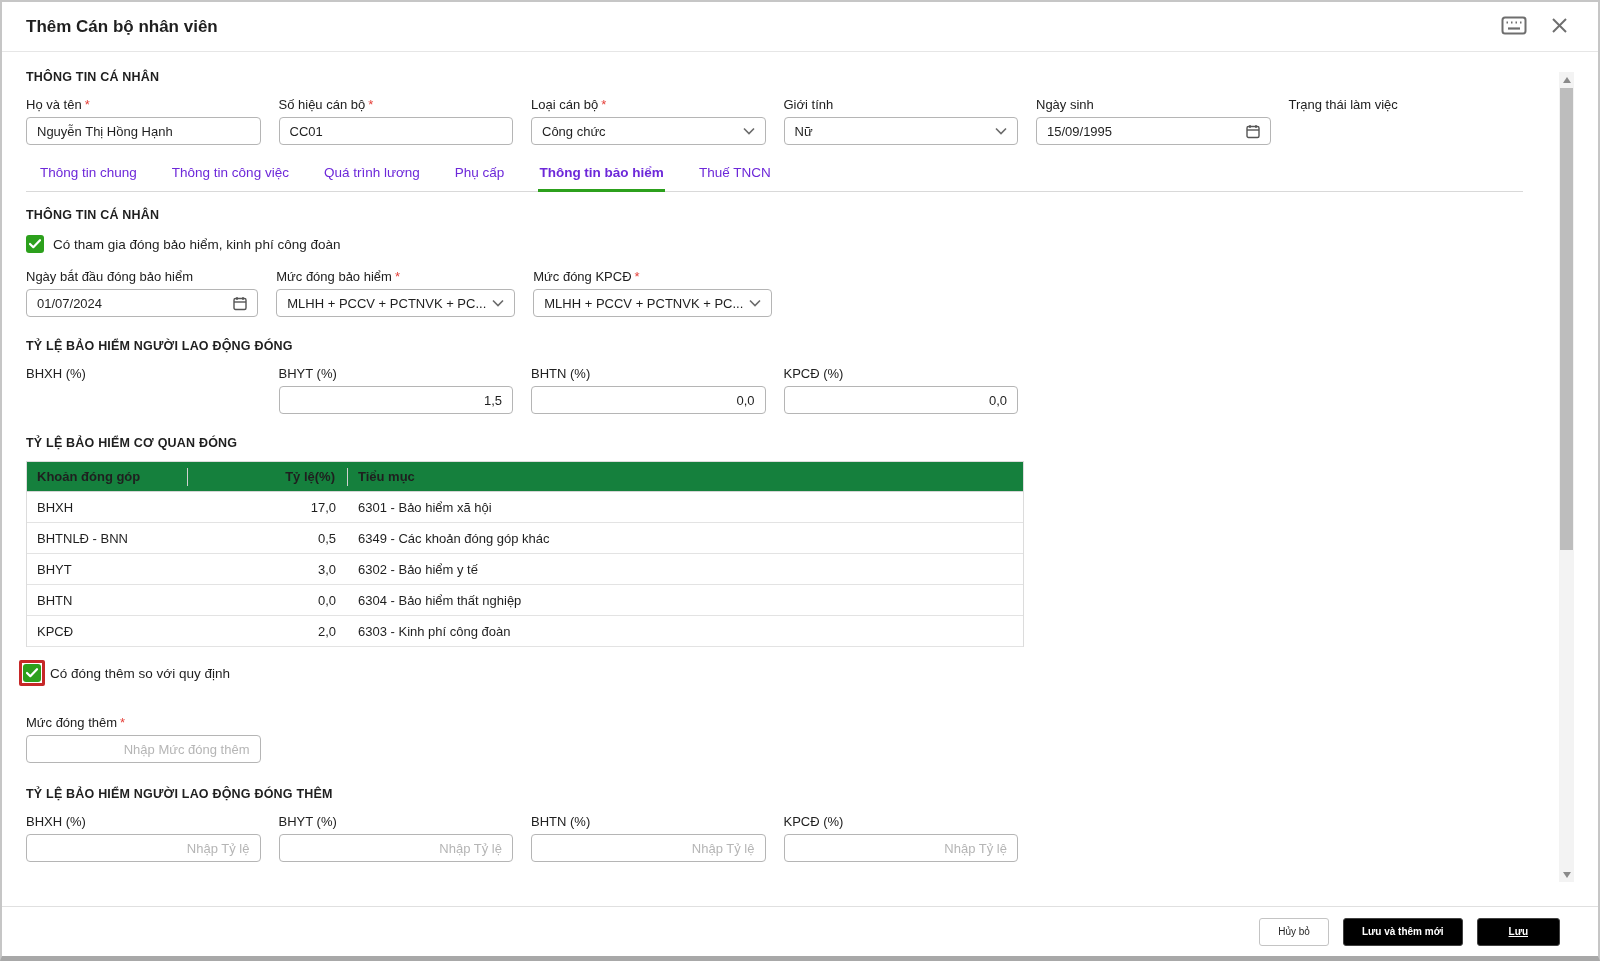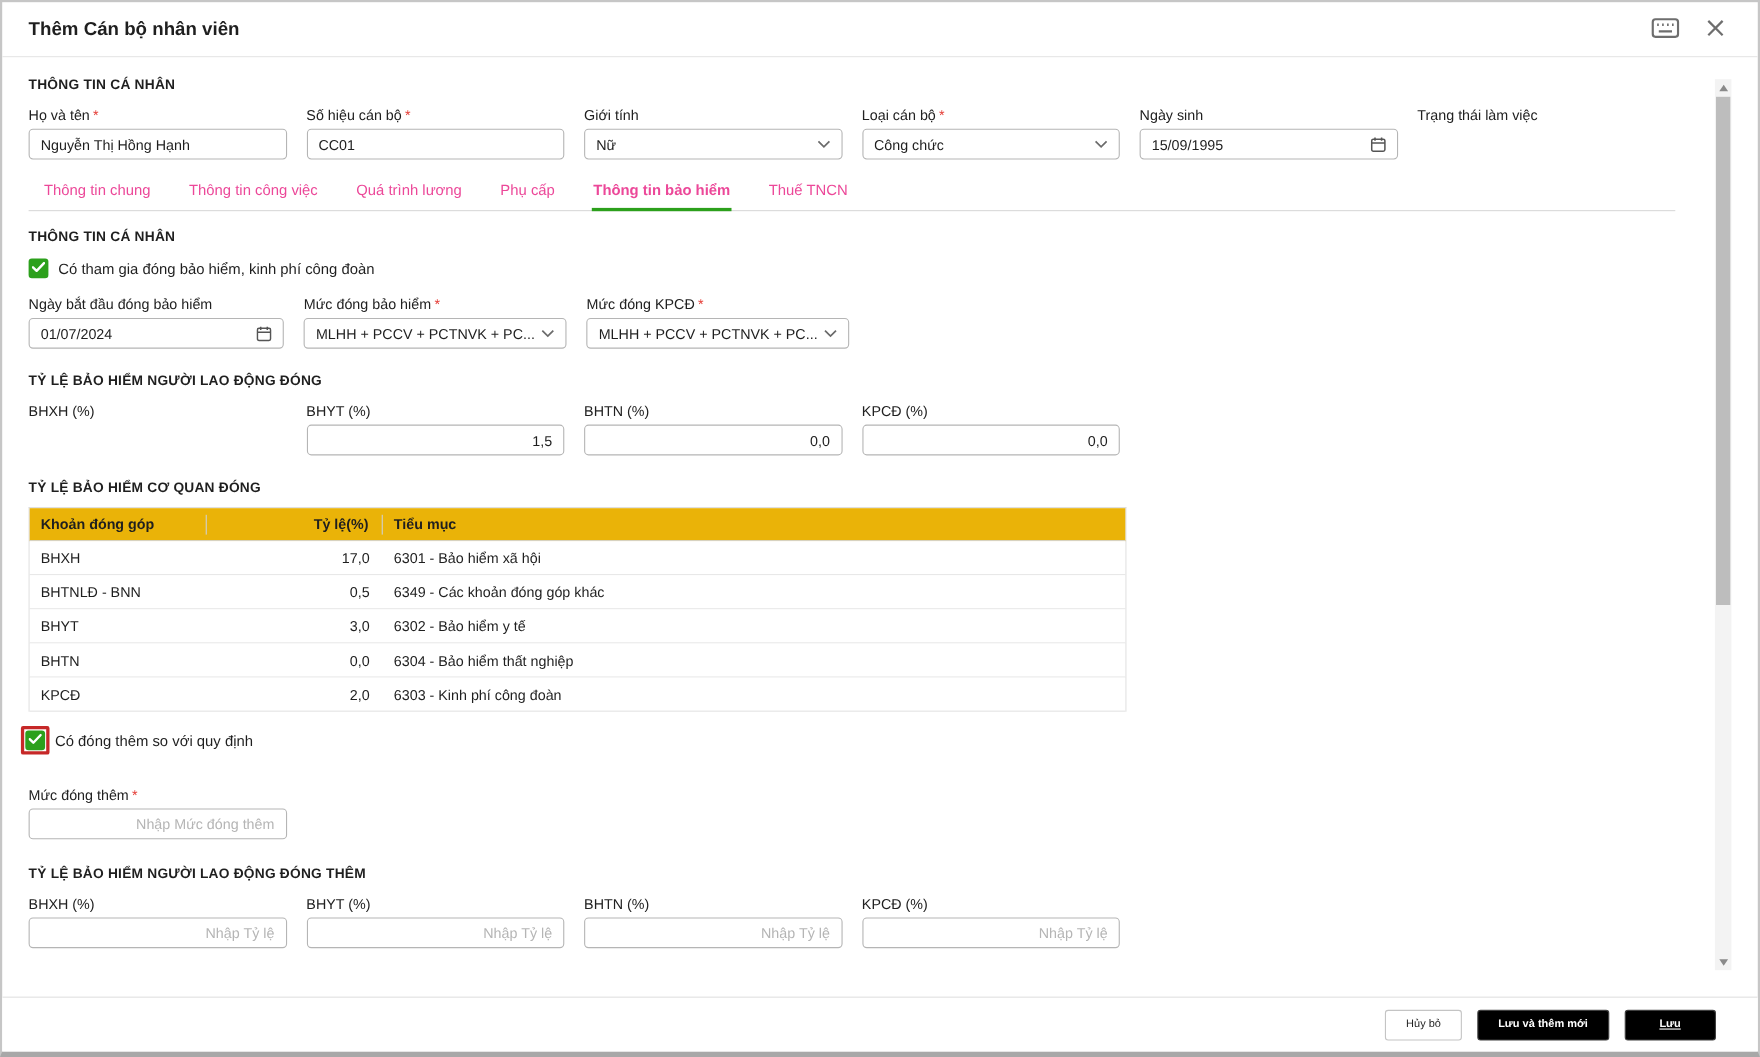--- a/index.html
+++ b/index.html
@@ -27,33 +27,33 @@
     width:100%; height:28px; border:1px solid #b5b5b5; border-radius:4px; background:#fff;
     font-size:13px; color:#1f1f1f; padding:0 10px; font-family:"Liberation Sans",sans-serif;
   }
   input.control::placeholder { color:#b5b5b5; }
   input.num { text-align:right; }
   .select, .datebox { display:flex; align-items:center; justify-content:space-between; cursor:pointer; }
   .select .val, .datebox .val { white-space:nowrap; overflow:hidden; text-overflow:ellipsis; }
   .ctl-icon { flex:0 0 auto; color:#6b6b6b; margin-left:6px; display:flex; }
   
   .tabs { display:flex; gap:33px; border-bottom:1px solid #d9d9d9; margin:4px 0 16px 0; padding-left:13px; }
-  .tab { font-size:13.5px; color:#ec4899; padding:6px 1px 9px; cursor:pointer; border-bottom:3px solid transparent; margin-bottom:-1px; white-space:nowrap; }
+  .tab { font-size:13.5px; color:#6d28d9; padding:6px 1px 9px; cursor:pointer; border-bottom:3px solid transparent; margin-bottom:-1px; white-space:nowrap; }
   .tab.active { font-weight:bold; border-bottom-color:#2CA01C; }
   
   .chk-row { display:flex; align-items:center; gap:9px; margin-bottom:16px; }
   .checkbox {
     width:18px; height:18px; border-radius:3px; background:#2CA01C; display:flex;
     align-items:center; justify-content:center; cursor:pointer; flex:0 0 auto;
   }
   .chk-label { font-size:13.5px; color:#1f1f1f; }
   .chk-highlight { border:3px solid #c62828; padding:1px; border-radius:2px; display:flex; }
   
   .rate-table { width:998px; border:1px solid #dcdcdc; border-bottom:none; margin-bottom:13px; font-size:13px; }
-  .t-head { display:flex; background:#eab308; height:30px; align-items:center; font-weight:bold; border-bottom:1px solid #d5d5d5; }
+  .t-head { display:flex; background:#15803d; height:30px; align-items:center; font-weight:bold; border-bottom:1px solid #d5d5d5; }
   .t-row  { display:flex; height:31px; align-items:center; border-bottom:1px solid #e3e3e3; background:#fff; }
   .c1 { width:161px; padding:0 10px; }
   .c2 { width:160px; padding:0 12px; text-align:right; }
   .c3 { flex:1; padding:0 10px; }
   .t-head .c1 { border-right:1px solid #d0d0d0; height:18px; line-height:18px; }
   .t-head .c2 { border-right:1px solid #d0d0d0; height:18px; line-height:18px; }
   
   .dlg-footer {
     position:absolute; left:0; right:0; bottom:0; height:50px; background:#fff;
     border-top:1px solid #e0e0e0; display:flex; align-items:center; justify-content:flex-end;
@@ -110,34 +110,34 @@
     <div class="grid6">
       <div>
         <div class="fld-label"><span>Họ và tên</span><span class="req">*</span></div>
         <input class="control" value="Nguyễn Thị Hồng Hạnh" style="">
       </div>
       <div>
         <div class="fld-label"><span>Số hiệu cán bộ</span><span class="req">*</span></div>
         <input class="control" value="CC01" style="">
       </div>
       <div>
+        <div class="fld-label"><span>Loại cán bộ</span><span class="req">*</span></div>
+        <div class="control select">
+          <span class="val">Công chức</span>
+          <span class="ctl-icon">
+              <svg width="12" height="8" viewBox="0 0 12 8" fill="none" stroke="#6b6b6b" stroke-width="1.6">
+                <polyline points="1,1.5 6,6.5 11,1.5"></polyline>
+              </svg>
+            </span>
+        </div>
+      </div>
+      <div>
         <div class="fld-label"><span>Giới tính</span></div>
         <div class="control select">
           <span class="val">Nữ</span>
-          <span class="ctl-icon">
-              <svg width="12" height="8" viewBox="0 0 12 8" fill="none" stroke="#6b6b6b" stroke-width="1.6">
-                <polyline points="1,1.5 6,6.5 11,1.5"></polyline>
-              </svg>
-            </span>
-        </div>
-      </div>
-      <div>
-        <div class="fld-label"><span>Loại cán bộ</span><span class="req">*</span></div>
-        <div class="control select">
-          <span class="val">Công chức</span>
           <span class="ctl-icon">
               <svg width="12" height="8" viewBox="0 0 12 8" fill="none" stroke="#6b6b6b" stroke-width="1.6">
                 <polyline points="1,1.5 6,6.5 11,1.5"></polyline>
               </svg>
             </span>
         </div>
       </div>
       <div>
         <div class="fld-label"><span>Ngày sinh</span></div>
         <div class="control datebox">

